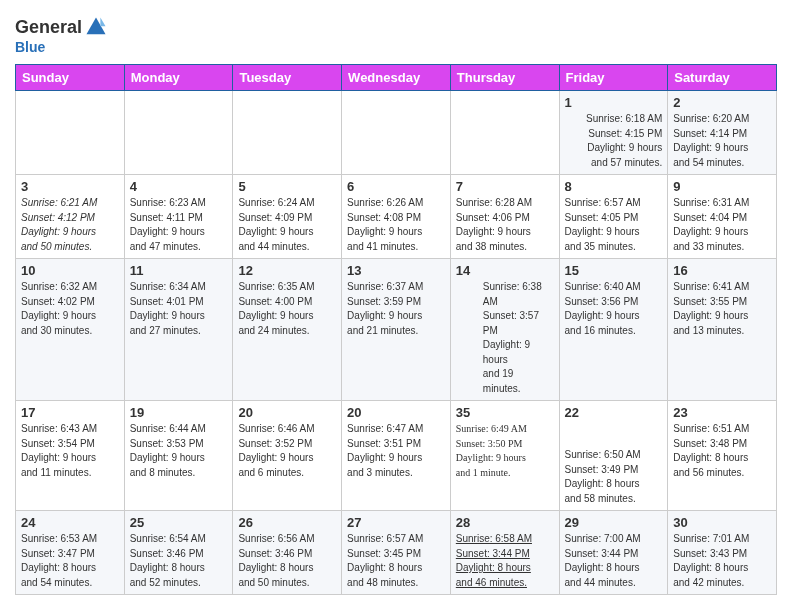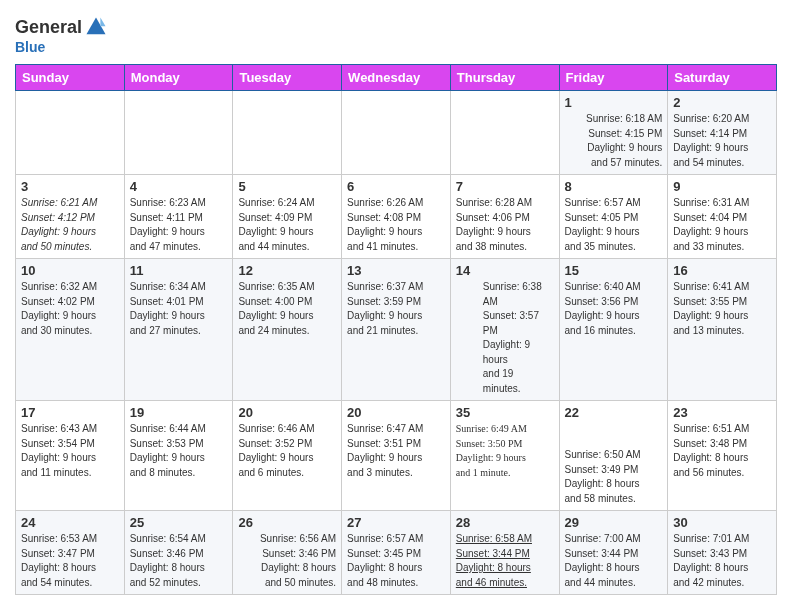--- a/index.html
+++ b/index.html
@@ -303,21 +303,21 @@
         </td>
         <td>
           <span class="day-number">25</span>
           <div class="day-info" style="white-space: pre-line;">Sunrise: 6:54 AM
 Sunset: 3:46 PM
 Daylight: 8 hours
 and 52 minutes.</div>
         </td>
         <td>
           <span class="day-number">26</span>
-          <div class="day-info" style="white-space: pre-line; text-align: right;">Sunrise: 6:56 AM
+          <div class="day-info" style="white-space: pre-line;">Sunrise: 6:56 AM
 Sunset: 3:46 PM
 Daylight: 8 hours
 and 50 minutes.</div>
         </td>
         <td>
           <span class="day-number">27</span>
           <div class="day-info" style="white-space: pre-line;">Sunrise: 6:57 AM
 Sunset: 3:45 PM
 Daylight: 8 hours
 and 48 minutes.</div>

